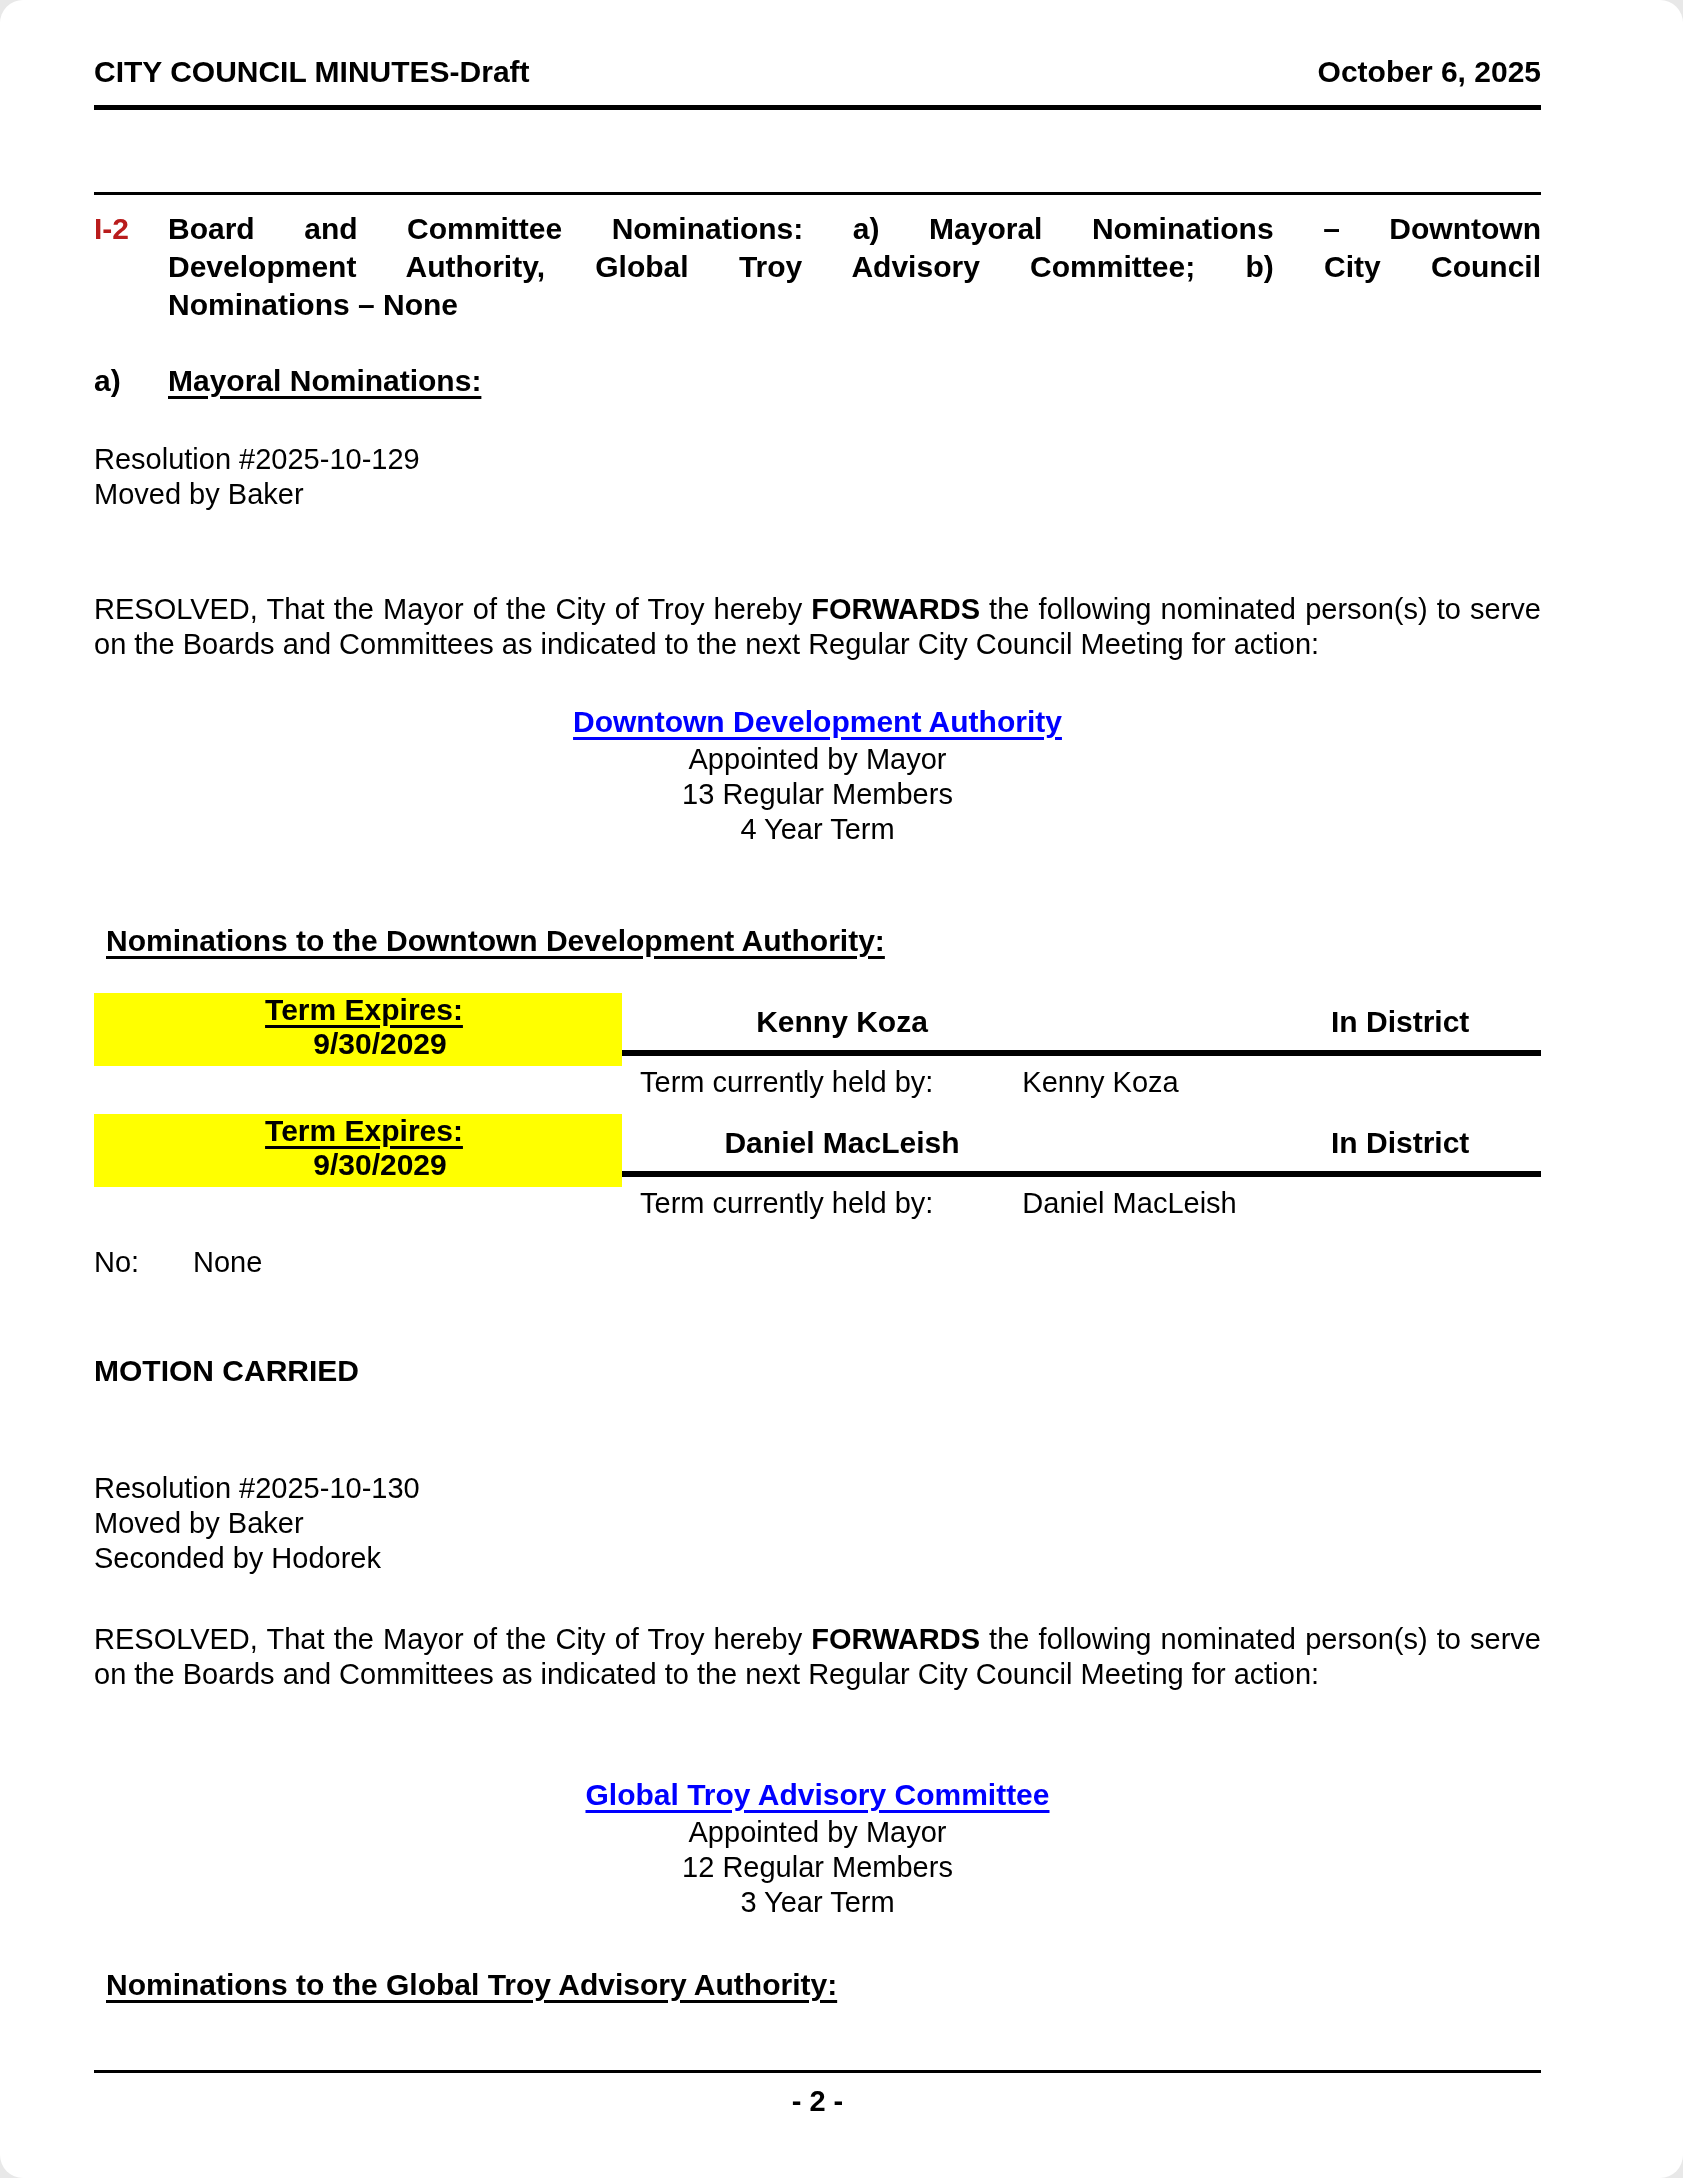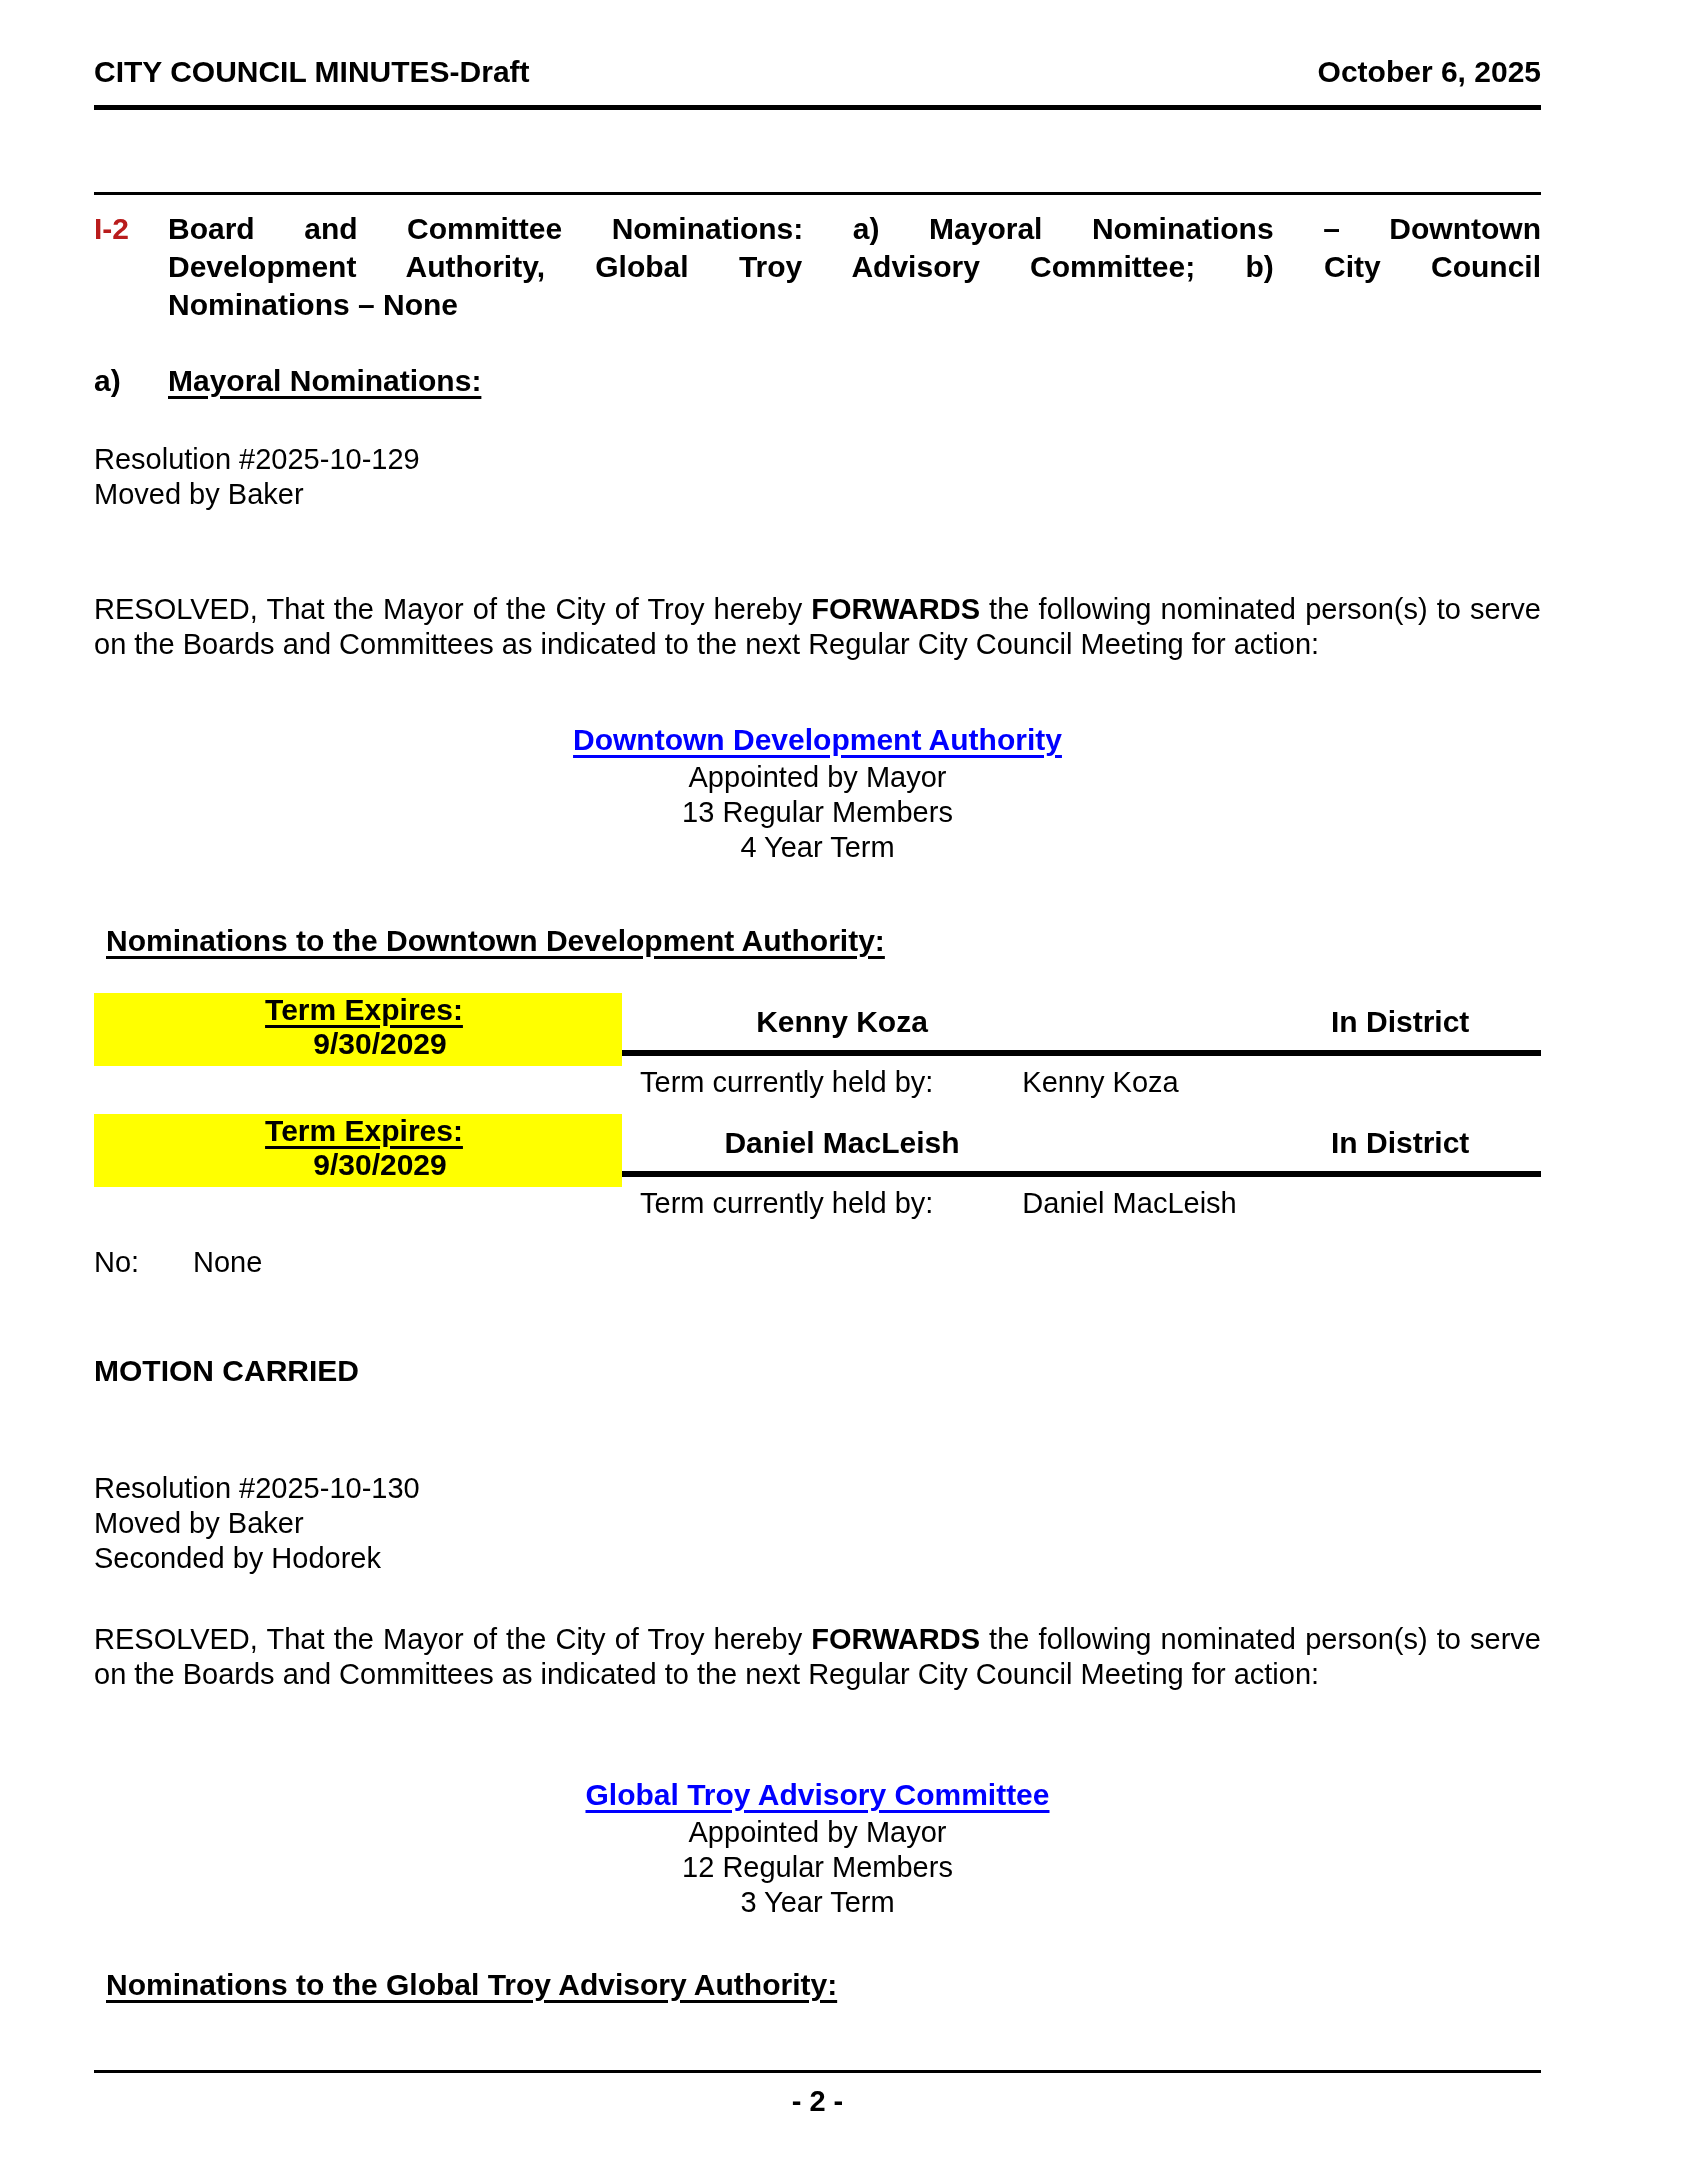--- a/index.html
+++ b/index.html
@@ -4,20 +4,21 @@
 <style>
   html,body{margin:0;padding:0;background:#e8e8e8;}
   .page{
     position:relative;
     width:1683px;height:2178px;
     background:#ffffff;
     font-family:"Liberation Sans","DejaVu Sans",sans-serif;
     color:#000;
     overflow:hidden;
     margin:0 auto;
+    border-radius:23px;
   }
   .abs{position:absolute;left:94px;width:1447px;}
 
   
   .header{top:53px;display:flex;justify-content:space-between;
           font-size:30px;font-weight:bold;line-height:38px;
           padding-bottom:14px;border-bottom:5px solid #000;}
 
   .rule-thin{top:192px;height:0;border-top:3px solid #000;}
 
@@ -36,21 +37,21 @@
   .res-block{font-size:29px;line-height:35px;}
   .res1{top:442px;}
   .res2{top:1471px;}
 
   .para{font-size:29px;line-height:35px;text-align:justify;}
   .para1{top:592px;}
   .para2{top:1622px;}
   .bold{font-weight:bold;}
 
   .centerblock{text-align:center;font-size:29px;line-height:35px;}
-  .center1{top:720px;}
+  .center1{top:702px;}
   .center2{top:1775px;}
   .linkline{font-size:30px;font-weight:bold;line-height:40px;}
   .link{color:#0000FF;text-decoration:underline;text-decoration-thickness:3px;text-underline-offset:5px;cursor:pointer;}
 
   .nomhead{font-size:30px;font-weight:bold;padding-left:12px;line-height:38px;}
   .nomhead1{top:922px;}
   .nomhead2{top:1966px;}
 
   
   .nrow{height:63px;}

